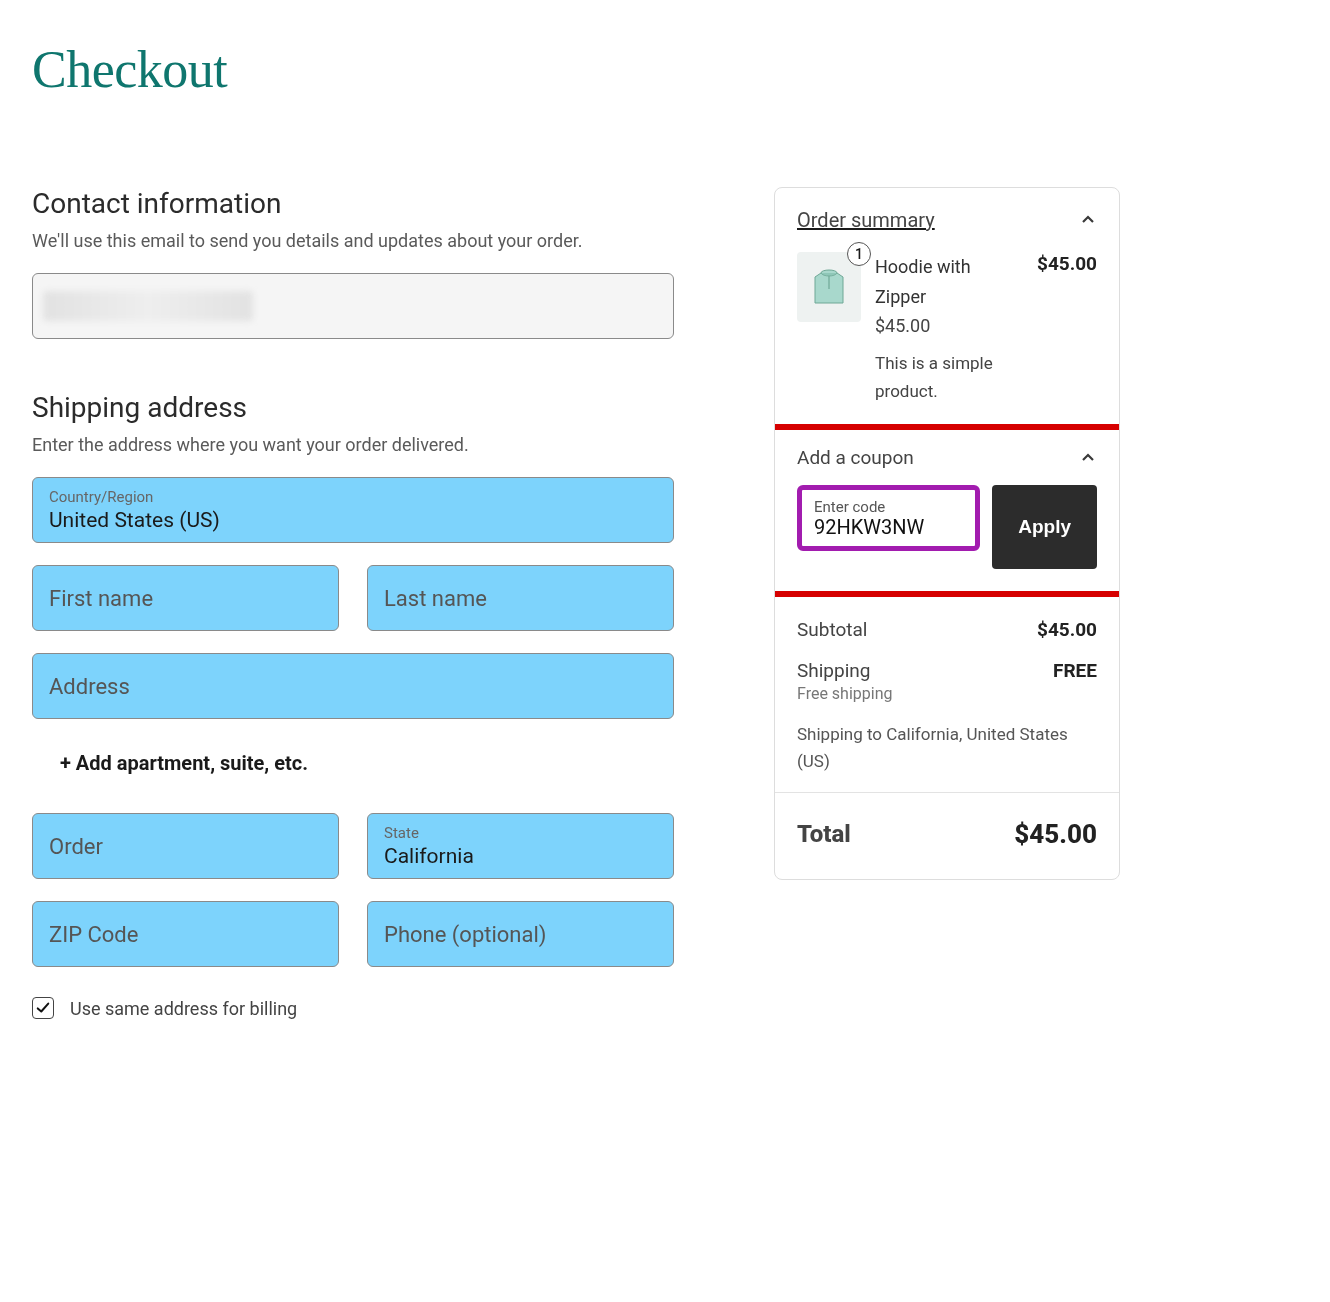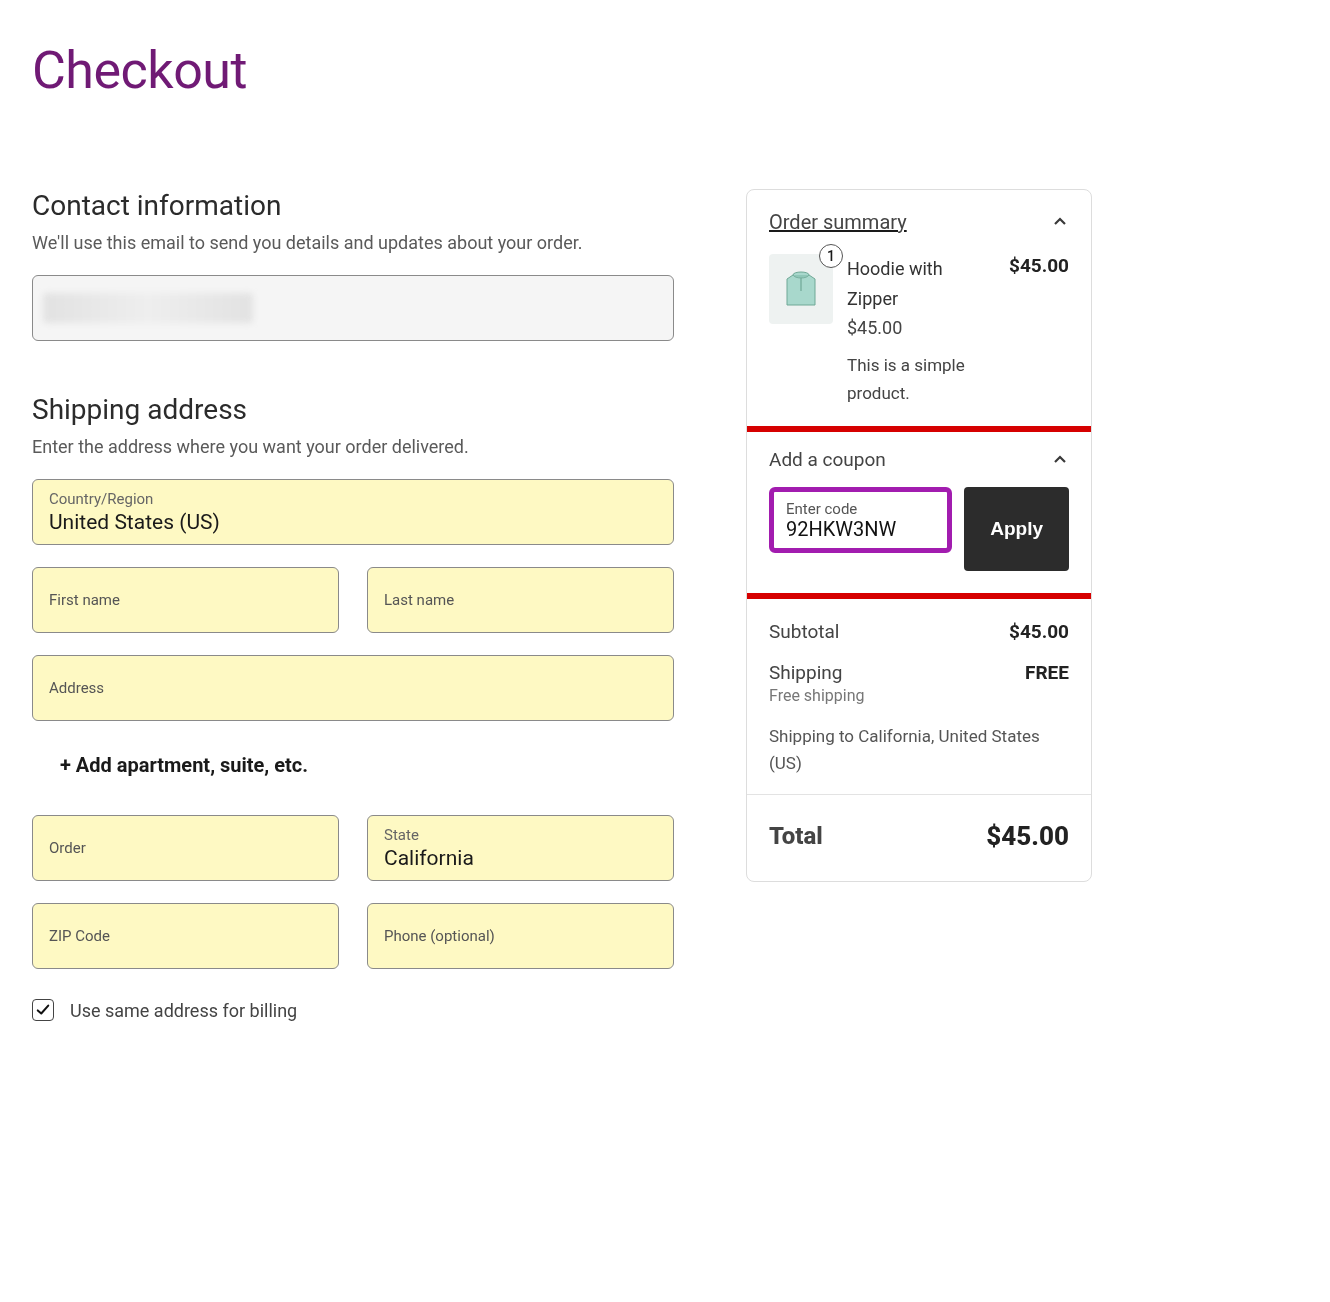--- a/index.html
+++ b/index.html
@@ -6,27 +6,28 @@
     body {
       font-family: -apple-system, BlinkMacSystemFont, "Segoe UI", Roboto, Helvetica, Arial, sans-serif;
       background: #fff;
       color: #1a1a1a;
       padding: 40px 32px;
       width: 1330px;
     }
     h1.page-title {
       font-size: 52px;
       font-weight: 400;
-      color: #701a75;
+      color: #0f766e;
       margin-bottom: 88px;
       letter-spacing: -0.5px;
+      font-family: Liberation Serif, serif;
     }
     .main-wrap {
       display: flex;
-      gap: 72px;
+      gap: 100px;
       align-items: flex-start;
     }
     .left-col { flex: 1; max-width: 642px; }
     .right-col { width: 346px; }
 
     .section { margin-bottom: 52px; }
     .section-title {
       font-size: 28px;
       font-weight: 400;
       color: #2b2b2b;
@@ -41,40 +42,40 @@
     .field {
       position: relative;
       border: 1px solid #8a8a8a;
       border-radius: 6px;
       height: 66px;
       display: flex;
       flex-direction: column;
       justify-content: center;
       padding: 0 16px;
       margin-bottom: 22px;
-      background: #fef9c3;
+      background: #7dd3fc;
     }
     .field.blurred {
       background: #f5f5f5;
     }
     .field.blurred .blur-box {
       position: absolute;
       left: 10px; top: 50%; transform: translateY(-50%);
       width: 210px; height: 30px;
       background: linear-gradient(90deg,#e2e2e2,#eee,#e2e2e2);
       filter: blur(3px);
       border-radius: 4px;
     }
     .field.small-label .label {
       font-size: 15px;
       color: #666;
       line-height: 1.2;
     }
     .field .label {
-      font-size: 15px;
+      font-size: 22px;
       color: #555;
     }
     .field .value {
       font-size: 21px;
       color: #1a1a1a;
       margin-top: 2px;
     }
     .row2 { display: flex; gap: 28px; }
     .row2 .field { flex: 1; }
 

